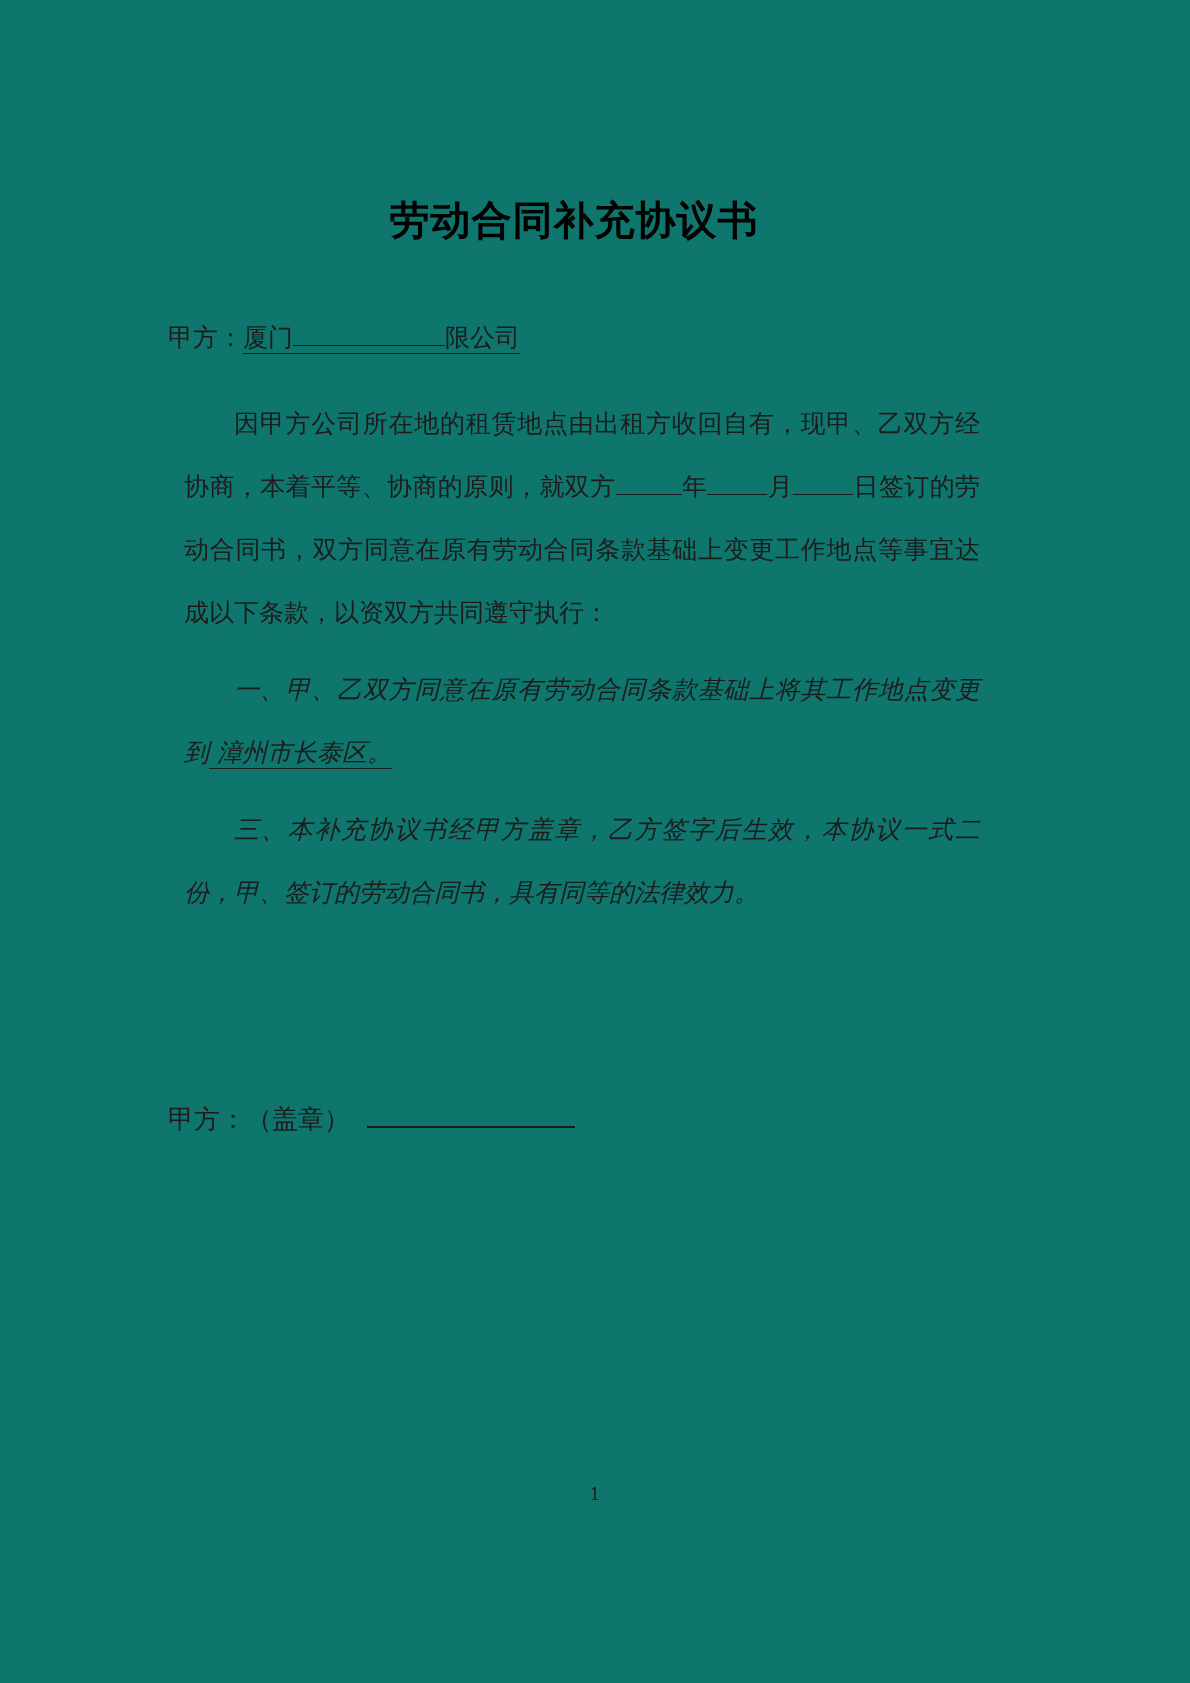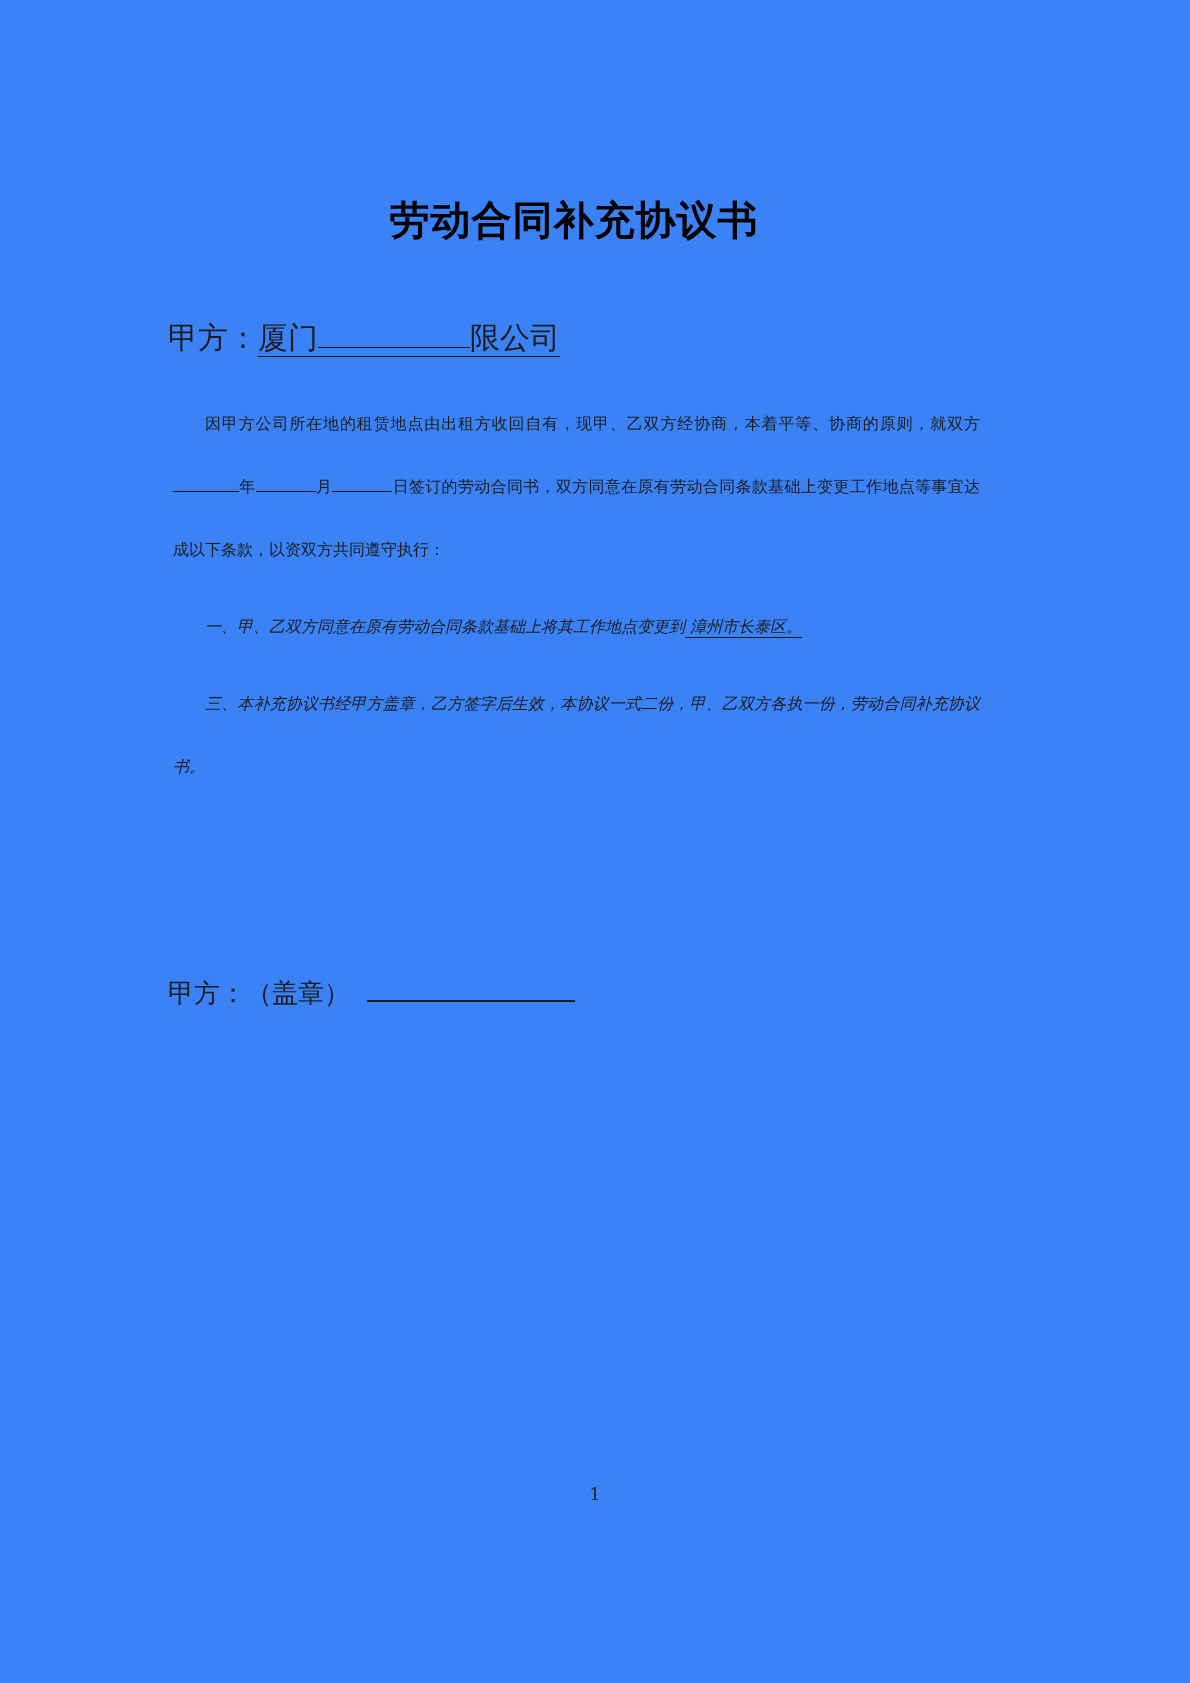--- a/index.html
+++ b/index.html
@@ -11,21 +11,21 @@
     width: 1190px;
     height: 1683px;
     position: relative;
     font-family: "DejaVu Serif", "Liberation Serif", serif;
     color: #1a1a1a;
     overflow: hidden;
   }
   .page {
     position: absolute;
     inset: 0;
-    background: #3b82f6;
+    background: #0f766e;
   }
   .doc {
     position: absolute;
     left: 168px;
     top: 0;
     width: 812px;
   }
 
   
   .title {
@@ -38,21 +38,21 @@
     margin: 0;
     padding-top: 196px;
     line-height: 1.2;
   }
 
   
   .party-block {
     margin-top: 66px;
   }
   .party-line {
-    font-size: 30px;
+    font-size: 25px;
     line-height: 56px;
     color: #1c1c1c;
     white-space: nowrap;
   }
   .u-fill {
     display: inline-block;
     border-bottom: 1.6px solid #1c1c1c;
     vertical-align: baseline;
   }
   .ul-text {
@@ -64,27 +64,27 @@
   .blank-date { width: 66px; height: 1.05em; }
   .blank-date2 { width: 60px; height: 1.05em; }
   .blank-seal { width: 208px; height: 1.05em; border-bottom-width: 2px; }
   .blank-y { width: 84px; height: 1.05em; }
   .blank-m { width: 62px; height: 1.05em; }
   .blank-d { width: 70px; height: 1.05em; }
 
   
   .body-block { margin-top: 26px; }
   .para {
-    font-size: 16px;
+    font-size: 25px;
     line-height: 63px;
     text-align: justify;
     text-justify: inter-ideograph;
     text-indent: 2em;
     color: #1c1c1c;
-    margin: 0 0 8px 5px;
+    margin: 0 0 8px 16px;
   }
   .clause { margin-top: 14px; font-style: italic; }
 
   
   .sign-block { margin-top: 166px; }
   .sign-line {
     font-size: 26px;
     line-height: 58px;
     color: #1c1c1c;
     white-space: nowrap;
@@ -118,21 +118,21 @@
 
     </div>
 
     <div class="body-block">
 
       <p class="para"><span>因甲方公司所在地的租赁地点由出租方收回自有，现甲、乙双方经协商，本着平等、协商的原则，就双方</span><span class="u-fill blank-date"></span><span>年</span><span class="u-fill blank-date2"></span><span>月</span><span class="u-fill blank-date2"></span><span>日</span><span>签订的劳动合同书，双方同意在原有劳动合同条款基础上变更工作地点等事宜达成以下条款，以资双方共同遵守执行：</span></p>
 
       <p class="para clause"><span>一、</span><span>甲、乙双方同意在原有劳动合同条款基础上将其工作地点变更到</span><span class="ul-text"> 漳州市长泰区。 </span></p>
 
 
-      <p class="para clause"><span>三、</span><span>本补充协议书经甲方盖章，乙方签字后生效，本协议一式二份，甲、乙双方各执一份，劳动合同补充协议书。</span></p>
+      <p class="para clause"><span>三、</span><span>本补充协议书经甲方盖章，乙方签字后生效，本协议一式二份，甲、签订的劳动合同书，具有同等的法律效力。</span></p>
 
     </div>
 
     <div class="sign-block">
 
       <div class="sign-line">
         <span>甲方：</span><span>（盖章）</span>&nbsp;&nbsp;<span class="u-fill blank-seal"></span>
       </div>
 
 

